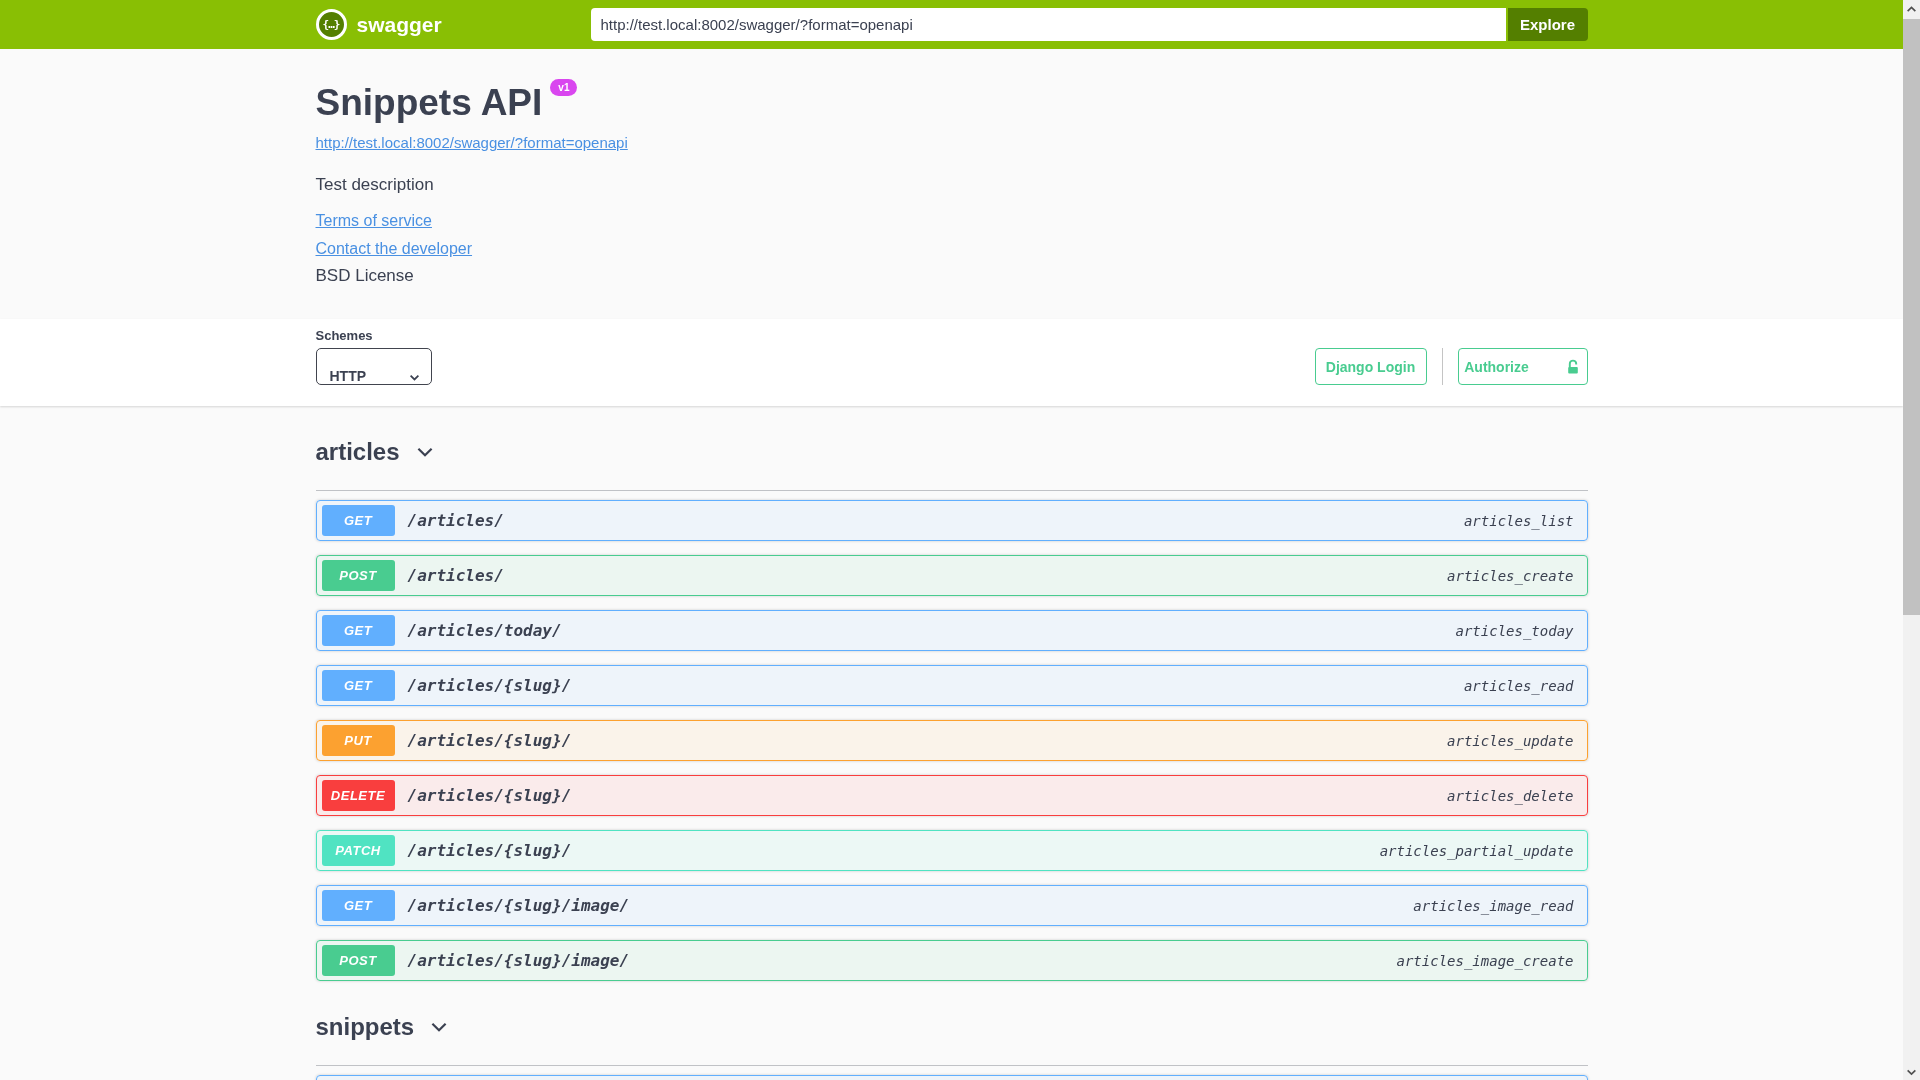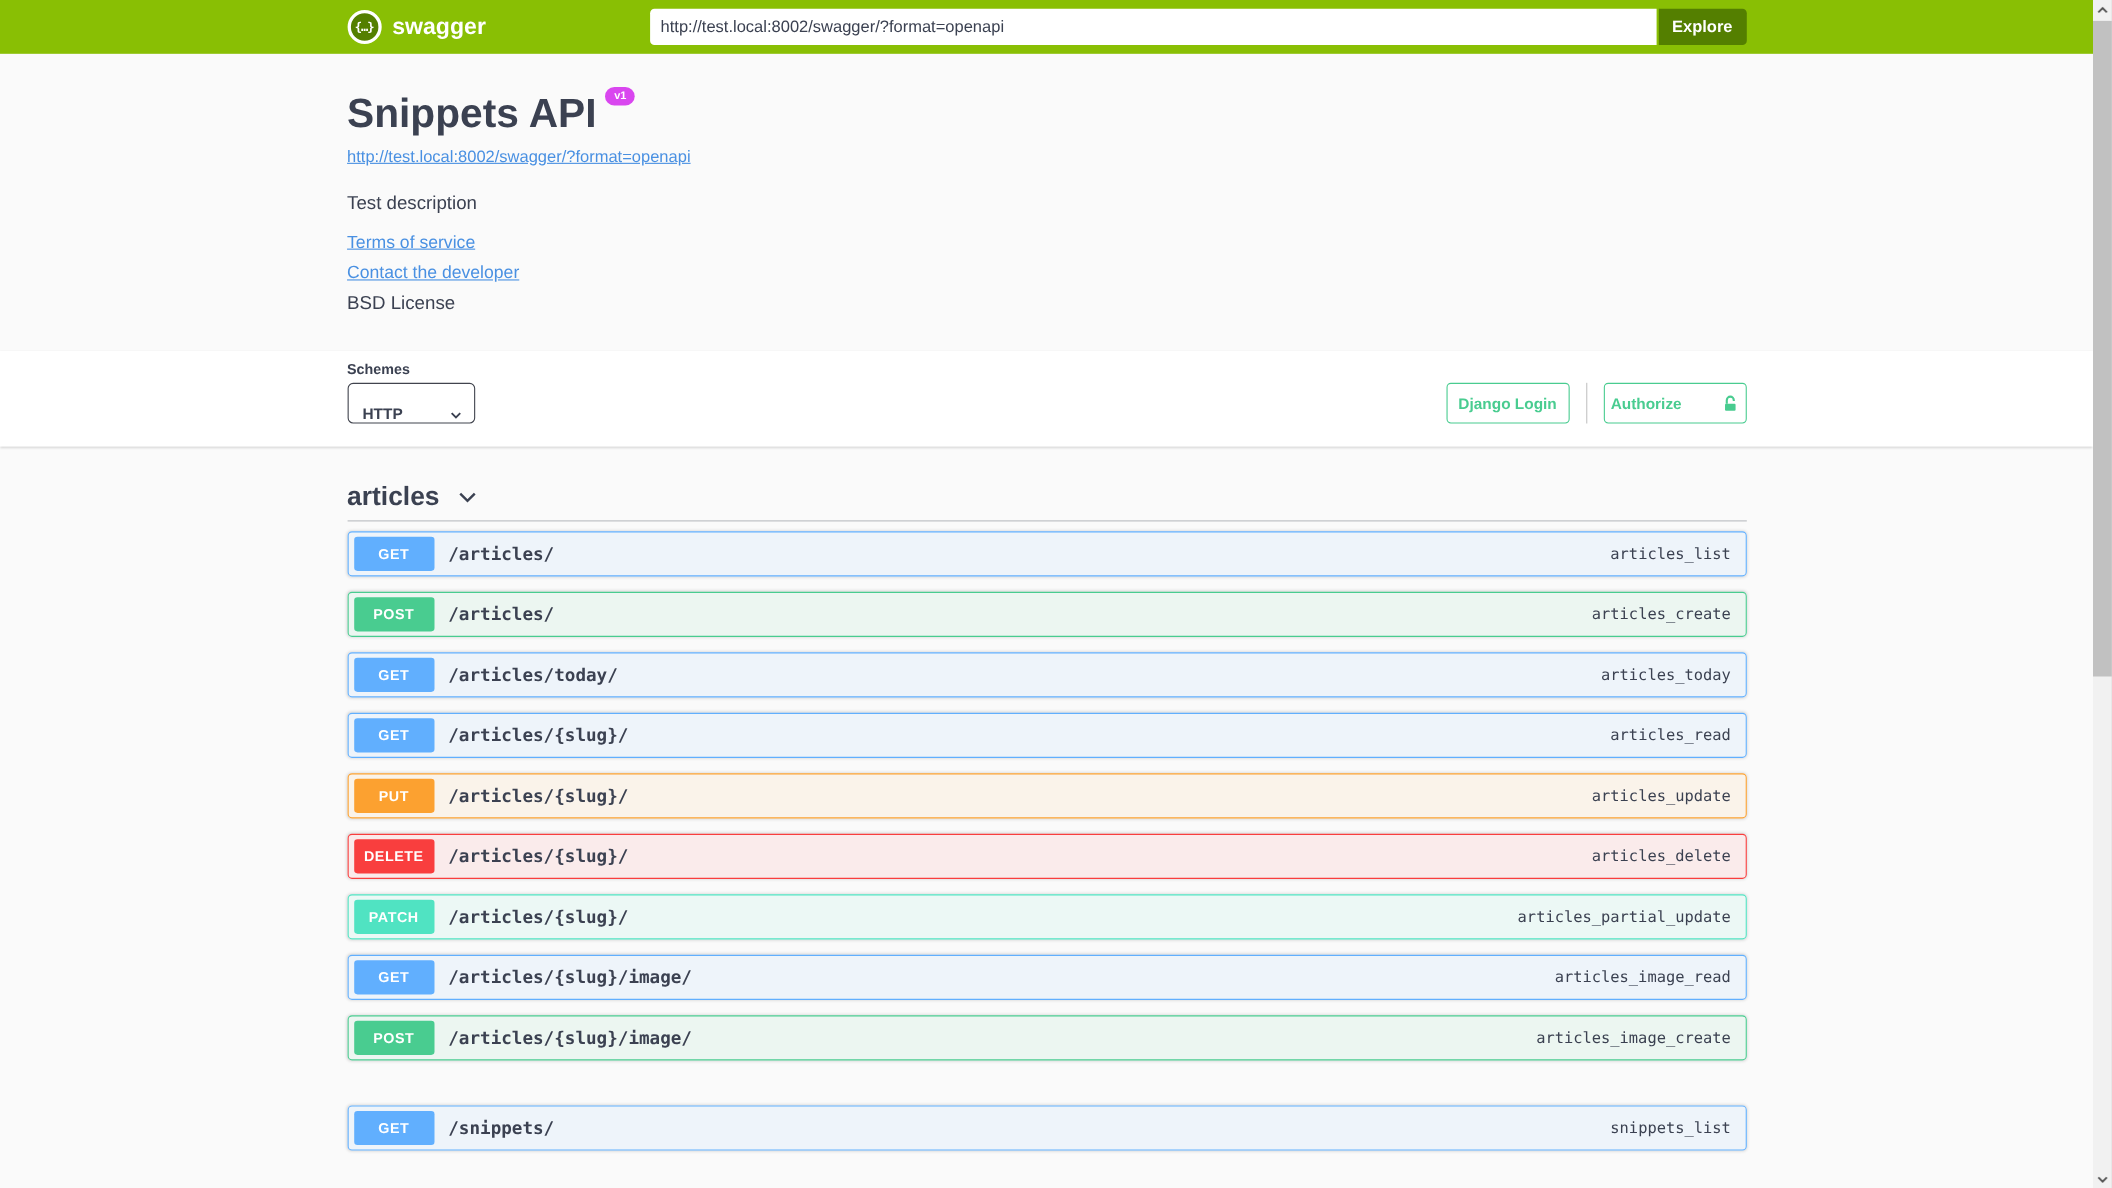--- a/index.html
+++ b/index.html
@@ -59,26 +59,26 @@
                  display:flex; align-items:center; justify-content:center; gap:10px;
                  font-family:"Liberation Sans", sans-serif; }
   .btn-django { width:112px; }
   .btn-authorize { width:130px;gap:36px; }
   .auth-divider { width:1px; height:37px; background:#c4c4c4; margin:0 15px; }
 
   
   .api-sections { padding-top:32px; }
   .opblock-tag-section + .opblock-tag-section { margin-top:32px; }
   .opblock-tag { display:flex; align-items:center; gap:14px; cursor:pointer;
-                 padding-bottom:8px; border-bottom:1px solid rgba(59,65,81,.3); }
+                 padding-bottom:25px; border-bottom:1px solid rgba(59,65,81,.3); }
   .opblock-tag h3 { font-size:24px; font-weight:bold; color:#3b4151; line-height:27px; }
   .operations { padding-top:9px; }
   .opblock { height:41px; border-radius:4px; border:1px solid; margin-bottom:14px;
              display:flex; align-items:center; padding:0 13px 0 5px; cursor:pointer;
-             box-shadow:0 0 3px rgba(0,0,0,.19); }
+             box-shadow:0 0 3px rgba(0,0,0,.19);font-style:italic; }
   .opblock-method { min-width:73px; height:31px; border-radius:3px; color:#fff;
                     font-size:13px; font-weight:bold; display:flex; align-items:center;
                     justify-content:center; letter-spacing:.5px; }
   .opblock-path { margin-left:13px; font-family:"DejaVu Sans Mono", monospace;
                   font-size:16px; font-weight:bold; color:#3b4151; }
   .opblock-opid { margin-left:auto; font-family:"DejaVu Sans Mono", monospace;
                   font-size:14px; color:#3b4151; }
   .m-get    { background:rgba(97,175,254,.08);  border-color:#61affe; }
   .m-get    .opblock-method { background:#61affe; }
   .m-post   { background:rgba(73,204,144,.08);  border-color:#49cc90; }
@@ -214,20 +214,26 @@
 
   <div class="opblock m-post">
     <span class="opblock-method">POST</span>
     <span class="opblock-path">/articles/{slug}/image/</span>
     <span class="opblock-opid">articles_image_create</span>
   </div>
 </div>
   </section>
 
   <section class="opblock-tag-section">
+    <div class="opblock-tag">
+      <h3>snippets</h3>
+      <svg width="22" height="22" viewBox="0 0 20 20">
+        <polyline points="4,7 10,13 16,7" fill="none" stroke="#3b4151" stroke-width="2"></polyline>
+      </svg>
+    </div>
     <div class="operations">
   <div class="opblock m-get">
     <span class="opblock-method">GET</span>
     <span class="opblock-path">/snippets/</span>
     <span class="opblock-opid">snippets_list</span>
   </div>
 </div>
   </section>
 </main>
 </div>

